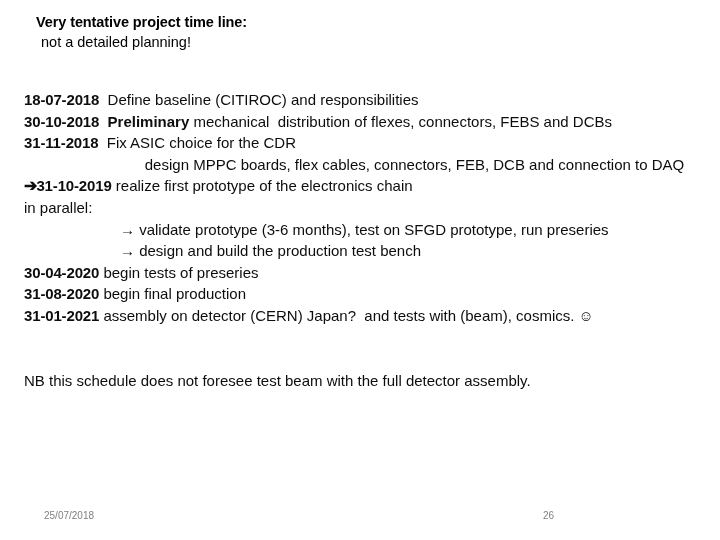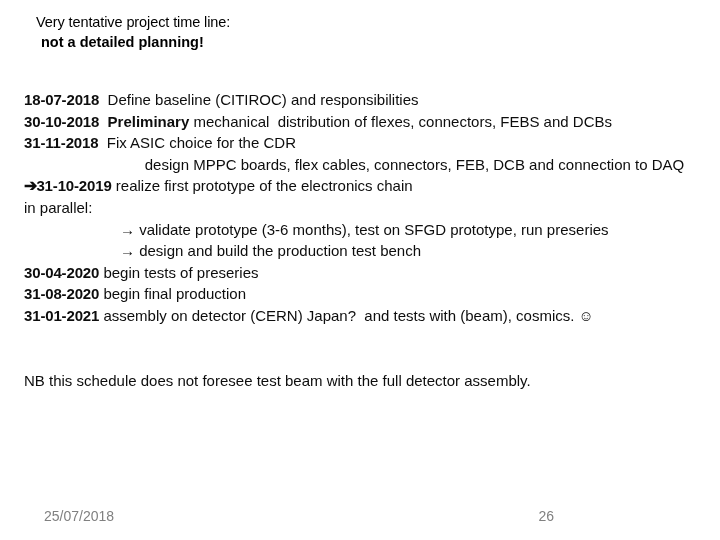--- a/index.html
+++ b/index.html
@@ -21,28 +21,28 @@
 
   
   #title-block {
     position: absolute;
     left: 36px;
     top: 12px;
     width: 650px;
   }
   .title-line1 {
     font-size: 14.5px;
-    font-weight: normal;
+    font-weight: bold;
     color: #000000;
     line-height: 20px;
     letter-spacing: -0.1px;
   }
   .title-line2 {
     font-size: 14.5px;
-    font-weight: bold;
+    font-weight: normal;
     color: #000000;
     line-height: 21px;
     padding-left: 5px;
   }
 
   
   #body-block {
     position: absolute;
     left: 24px;
     top: 89px;
@@ -89,21 +89,21 @@
   
   #footer {
     position: absolute;
     left: 0;
     top: 505px;
     width: 720px;
     height: 22px;
   }
   .footer-text {
     position: absolute;
-    font-size: 14px;
+    font-size: 10px;
     color: #808080;
     line-height: 14px;
     white-space: nowrap;
   }
   #footer-date  { left: 44px;  top: 4px; }
   #footer-center{ left: 0; top: 4px; width: 720px; text-align: center; }
   #footer-page  { left: 0; top: 4px; width: 596px; text-align: right; padding-right: 42px; box-sizing: border-box; }
 </style>
 </head>
 <body>

